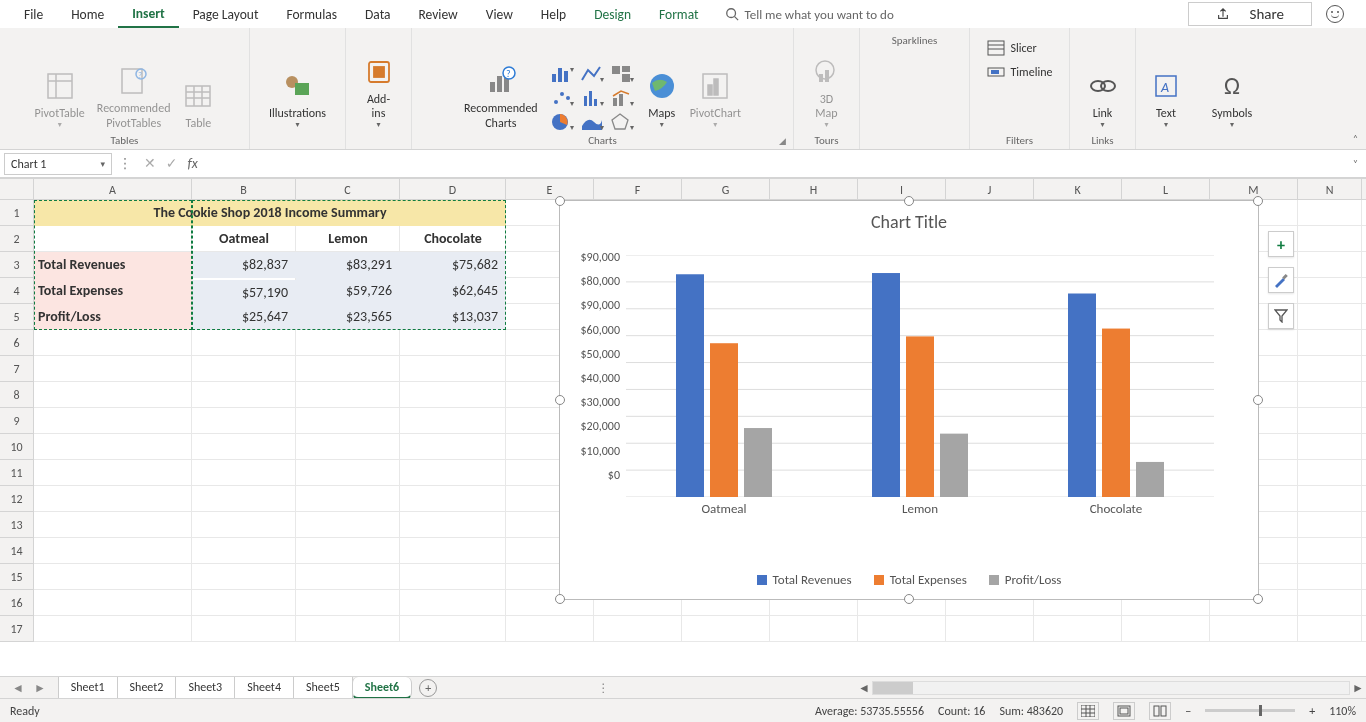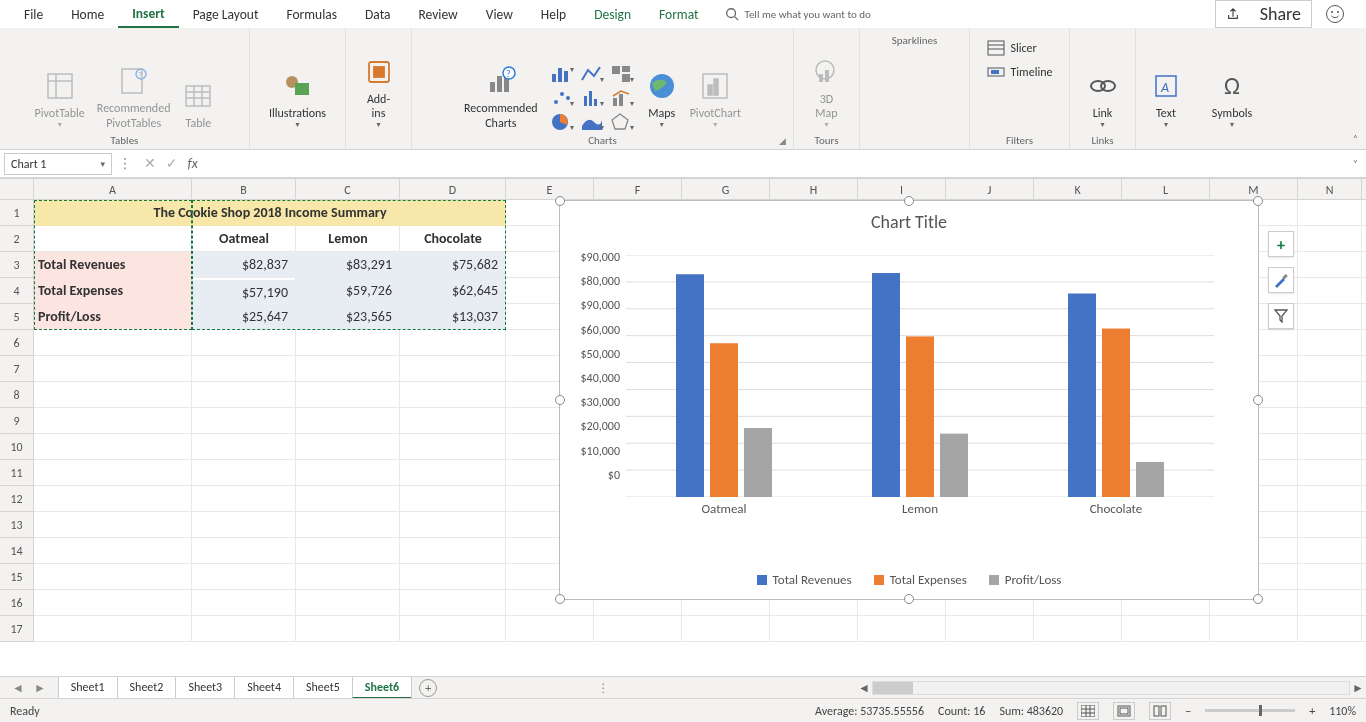--- a/index.html
+++ b/index.html
@@ -3,24 +3,24 @@
 <meta charset="utf-8">
 <style>
 * { box-sizing: border-box; margin: 0; padding: 0; font-family: 'Segoe UI', Calibri, sans-serif; }
 body { width: 1366px; height: 722px; background: #fff; overflow: hidden; font-size: 14px; color: #333; position: relative; }
 
 
 .tabs { display: flex; align-items: center; height: 28px; padding: 0 10px; font-size: 13.5px; }
 .tabs .tab { padding: 4px 14px; cursor: pointer; }
 .tabs .tab.active { color: #217346; border-bottom: 2px solid #217346; font-weight: 600; }
 .tabs .tab.green { color: #217346; }
-.tellme { margin-left: 12px; display: flex; align-items: center; gap: 6px; color: #666; font-size: 11px; }
+.tellme { margin-left: 12px; display: flex; gap: 6px; color: #666; font-size: 13px; }
 .tellme svg { width: 14px; height: 14px; stroke: #666; fill: none; stroke-width: 1.5; }
 .sharebox { margin-left: auto; display: flex; align-items: center; gap: 14px; padding-right: 12px; }
-.sharebtn { border: 1px solid #ccc; padding: 2px 10px; display: flex; align-items: center; gap: 20px; font-size: 18px; cursor: pointer; }
+.sharebtn { border: 1px solid #ccc; padding: 2px 27px; display: flex; align-items: center; gap: 20px; font-size: 15px; cursor: pointer; }
 .smiley { width: 18px; height: 18px; border: 1.5px solid #555; border-radius: 50%; position: relative; }
 .smiley:before{content:"";position:absolute;top:5px;left:4px;width:2px;height:2px;background:#555;border-radius:50%;box-shadow:6px 0 #555;}
 .smiley:after{content:"";position:absolute;bottom:4px;left:4px;width:8px;height:4px;border-bottom:1.5px solid #555;border-radius:0 0 8px 8px;}
 
 
 .ribbon { height: 122px; background: #f3f2f1; border-bottom: 1px solid #d4d4d4; display: flex; position: relative; }
 .rgroup { display: flex; flex-direction: column; align-items: center; justify-content: space-between; border-right: 1px solid #e1e1e1; padding: 4px 6px 2px; }
 .rgroup .items { display: flex; gap: 4px; align-items: flex-end; flex: 1; }
 .rgroup .lbl { font-size: 11px; color: #666; padding-top: 2px; }
 .ritem { display: flex; flex-direction: column; align-items: center; justify-content: flex-end; padding: 2px 4px; cursor: pointer; font-size: 12px; color: #333; text-align: center; line-height: 1.2; min-width: 40px; }
@@ -71,21 +71,21 @@
 .legend { position:absolute; bottom:12px; left:0; right:0; display:flex; justify-content:center; gap:22px; font-size:13px; color:#555; }
 .legitem { display:flex; align-items:center; gap:6px; }
 .legsw { width:10px; height:10px; }
 .chart-btns { position:absolute; right:-36px; top:30px; display:flex; flex-direction:column; gap:10px; }
 .chart-btns div { width:26px; height:26px; border:1px solid #ccc; background:#fff; display:flex; align-items:center; justify-content:center; cursor:pointer; font-size:16px; box-shadow:0 1px 2px rgba(0,0,0,.1); }
 
 
 .sheettabs { position:absolute; left:0; right:0; bottom:24px; height:22px; background:#f3f2f1; border-top:1px solid #d4d4d4; display:flex; align-items:center; font-size:12px; }
 .navarrows { padding:0 12px; display:flex; gap:10px; color:#888; }
 .stab { padding:3px 12px; border:1px solid #ccc; border-top:none; background:#fff; cursor:pointer; margin-right:-1px; }
-.stab.active { border-bottom:2px solid #217346; font-weight:600; color:#217346; }
+.stab.active { border-bottom:2px solid #217346; font-weight:600; color:#217346;border-radius:6px; }
 .newsheet { margin-left:8px; width:18px; height:18px; border:1px solid #999; border-radius:50%; display:flex; align-items:center; justify-content:center; cursor:pointer; color:#666; }
 .hscroll { margin-left:auto; width:510px; height:16px; display:flex; align-items:center; }
 .hscroll .track { flex:1; height:14px; background:#f1f1f1; border:1px solid #ddd; position:relative; }
 .hscroll .thumb { position:absolute; left:0; top:0; width:40px; height:12px; background:#ccc; }
 .hscroll .arr { width:16px; text-align:center; color:#666; cursor:pointer; }
 
 
 .status { position:absolute; bottom:0; left:0; right:0; height:24px; background:#f3f2f1; border-top:1px solid #d4d4d4; display:flex; align-items:center; font-size:12px; padding:0 10px; color:#444; }
 .status .stats { margin-left:auto; display:flex; gap:14px; align-items:center; }
 .viewbtn { width:22px; height:18px; border:1px solid #ccc; cursor:pointer; display:inline-flex; align-items:center; justify-content:center; }

